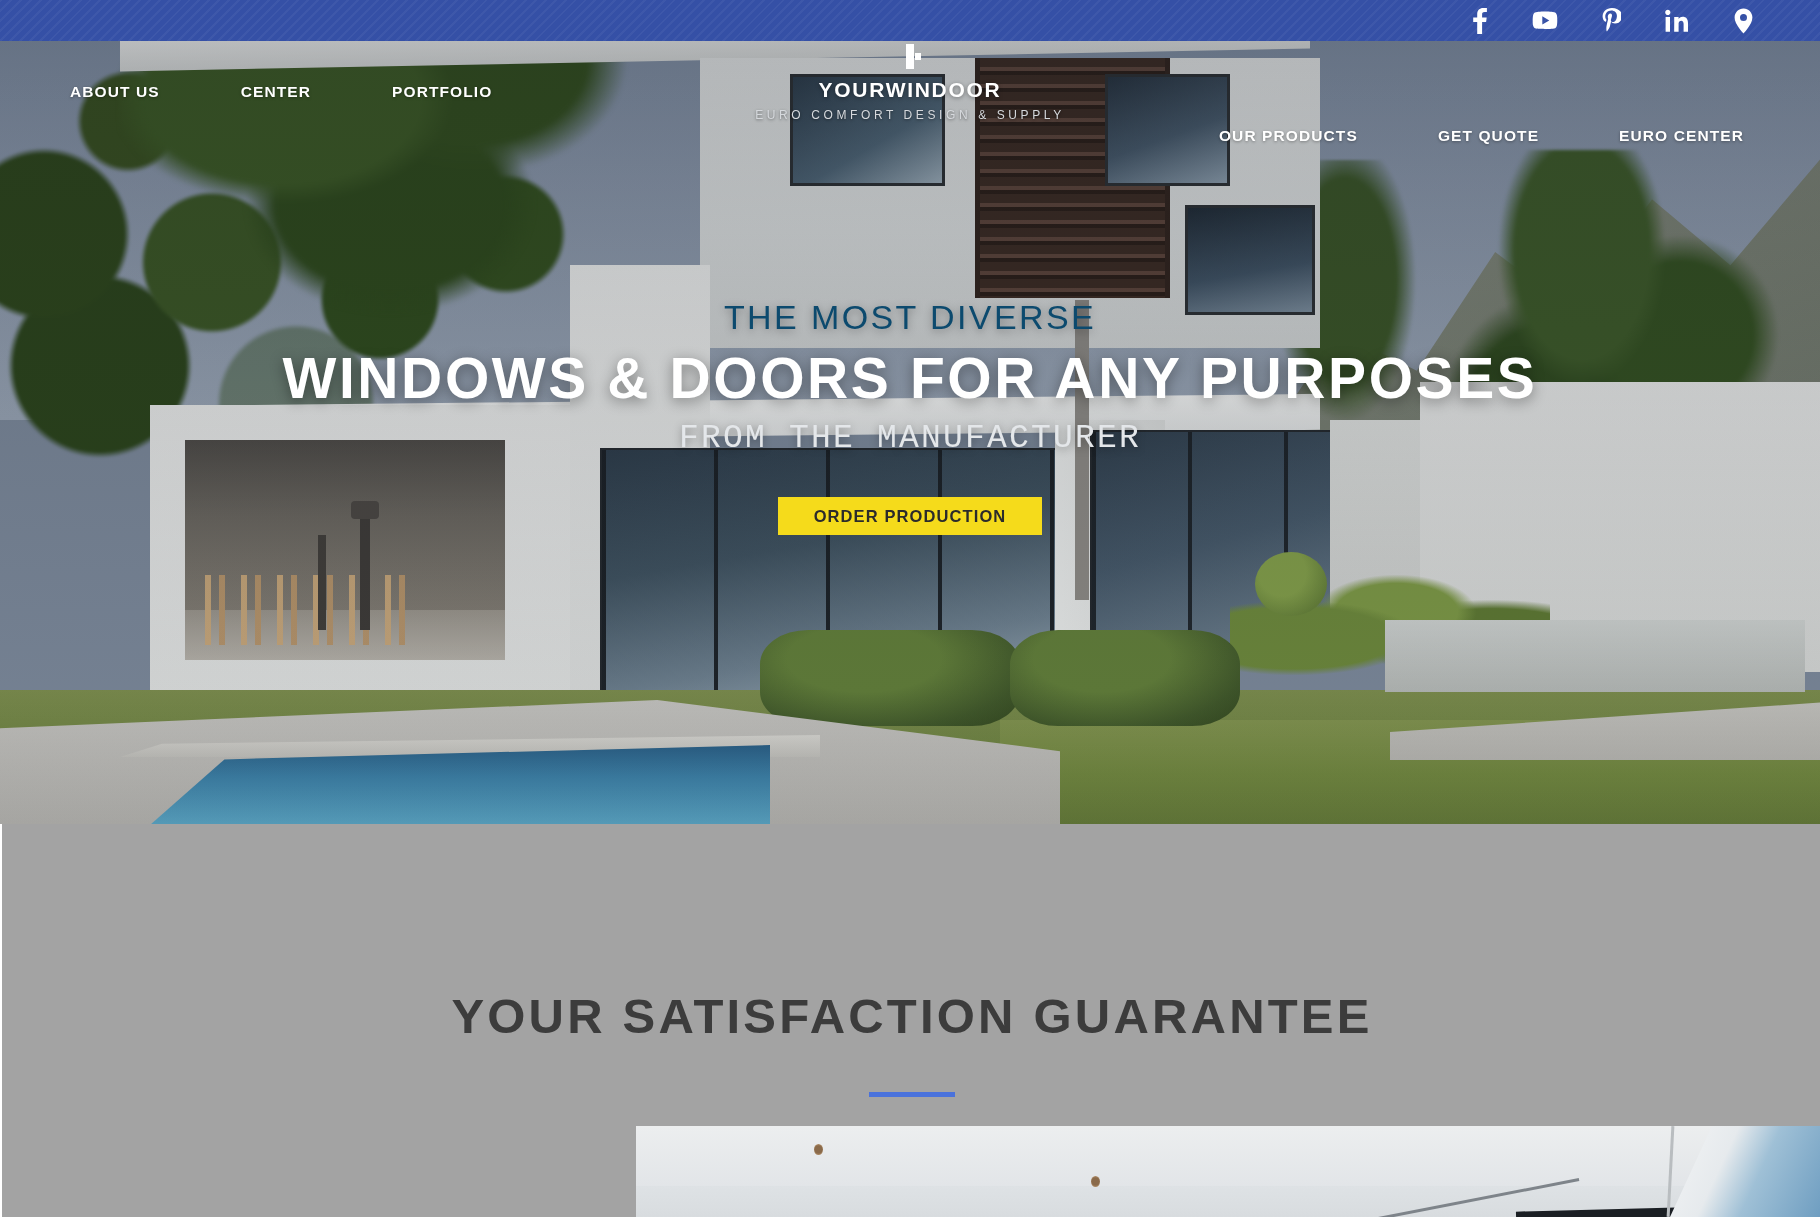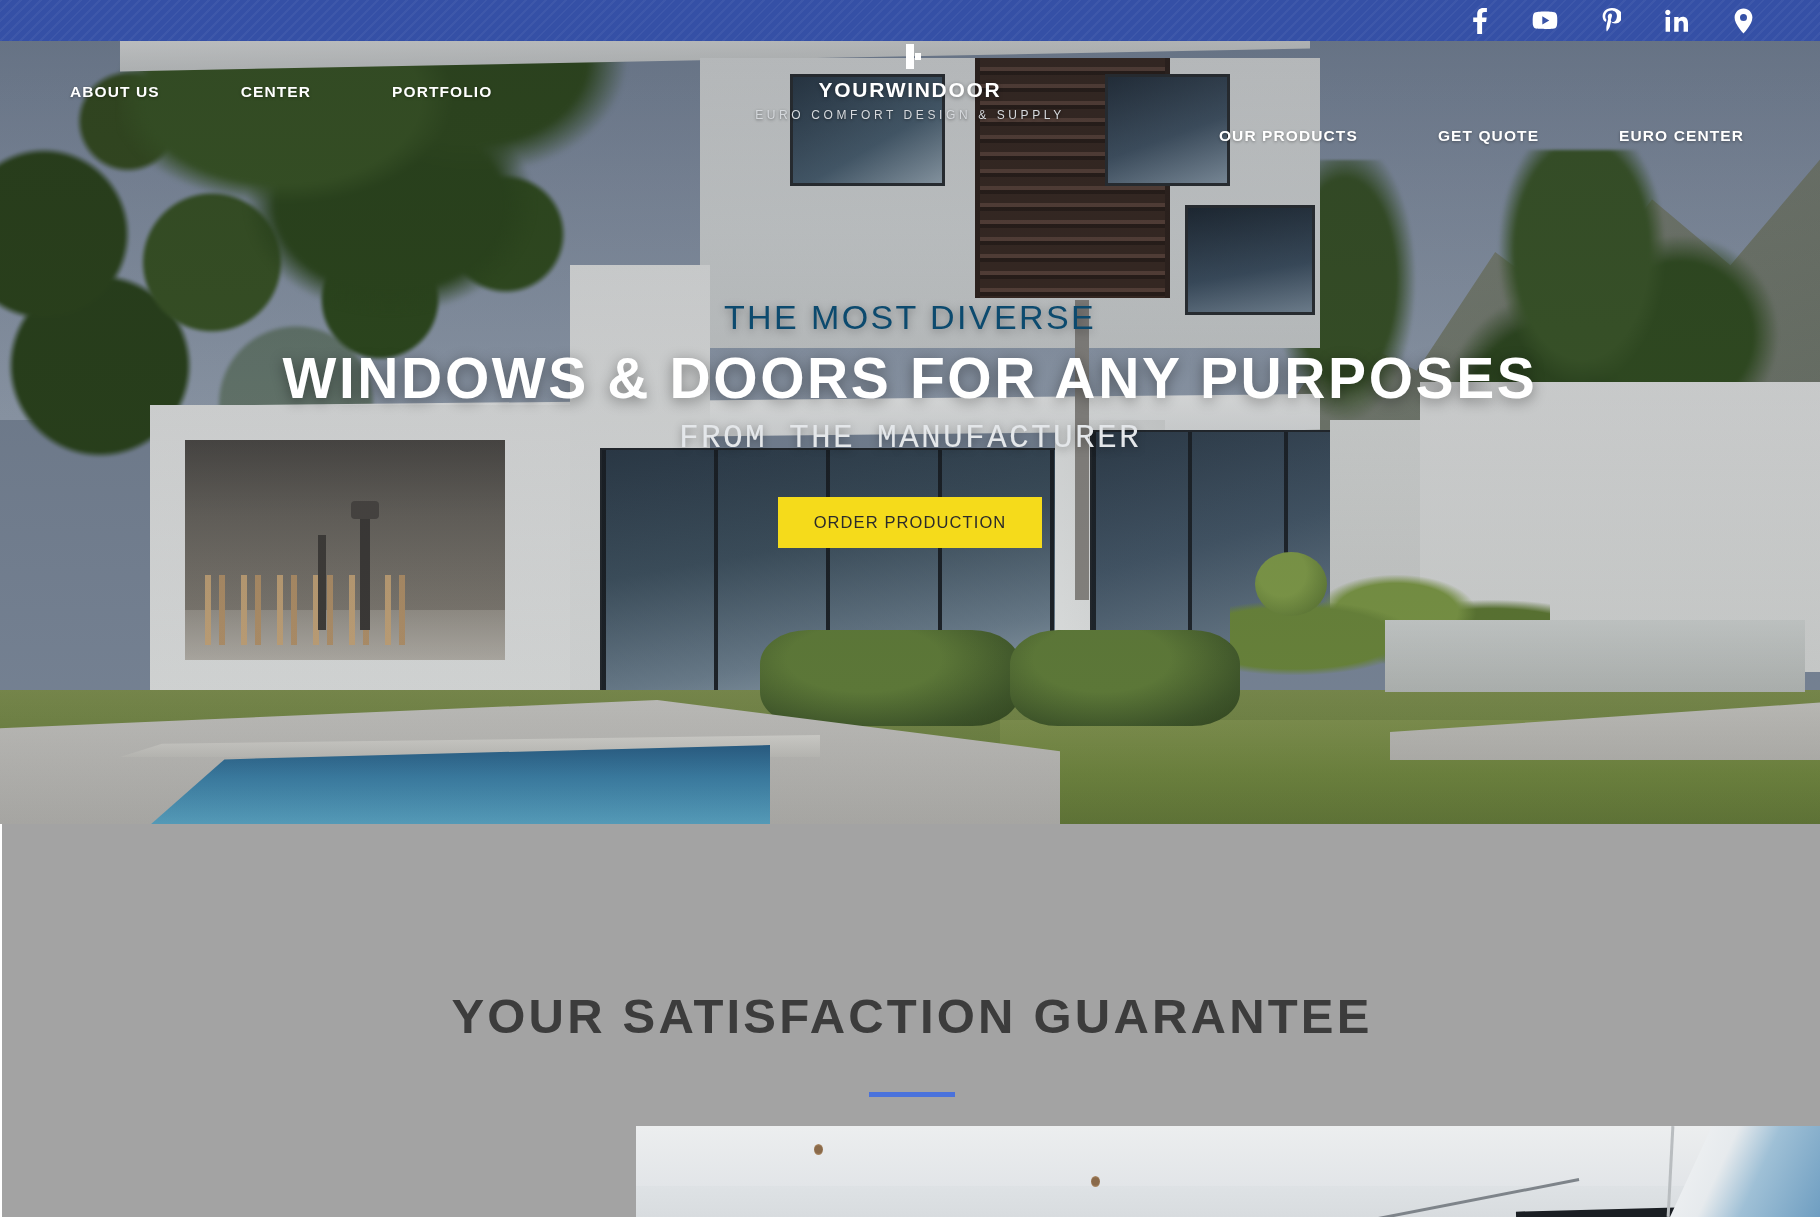--- a/index.html
+++ b/index.html
@@ -305,22 +305,22 @@
     color:#e4e7ea; font-size:33px; font-weight:300; letter-spacing:2.2px;
     margin-top:9px;
     text-shadow:0 2px 8px rgba(0,0,0,.35);
     font-family:Liberation Mono, monospace;
   }
   .cta{
     margin-top:40px;
     background:#F5DB1B; color:#2b2b2b;
     border:none; cursor:pointer;
     font-family:"Liberation Sans", sans-serif;
-    font-size:16.5px; font-weight:400; letter-spacing:1.1px;
-    padding:0 36px; height:51px; min-width:250px;
+    font-size:16.5px; font-weight:700; letter-spacing:1.1px;
+    padding:0 36px; height:38px; min-width:250px;
   }
 
   
   .section{
     position:absolute; top:824px; left:2px; width:1820px; height:393px;
     background:#a3a3a3;
   }
   .sec-title{
     text-align:center; padding-top:164px;
     color:#3c3c3c; font-size:49px; font-weight:700; letter-spacing:3.2px;

